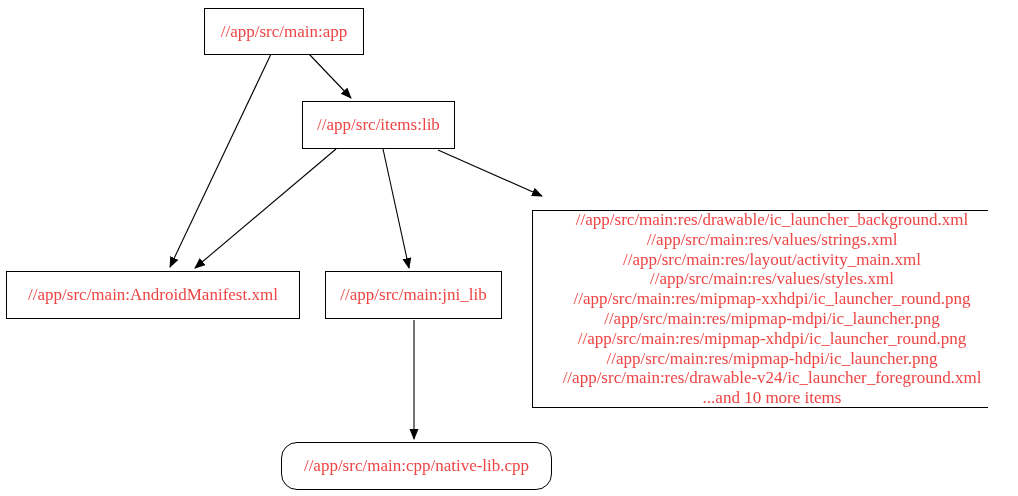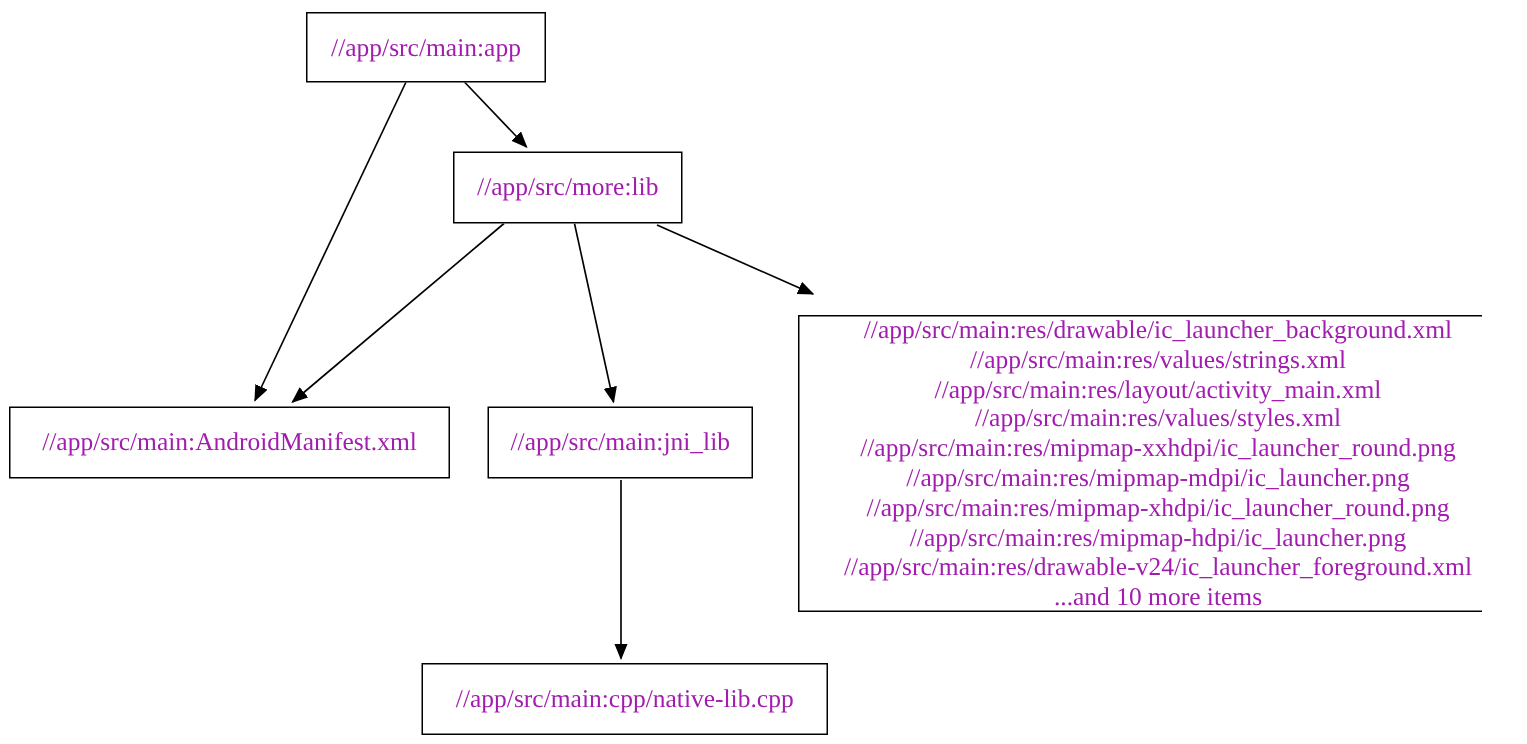--- a/index.html
+++ b/index.html
@@ -6,21 +6,21 @@
     margin: 0;
     padding: 0;
     background: #ffffff;
   }
   .canvas {
     position: relative;
     width: 988px;
     height: 496px;
     background: #ffffff;
     font-family: "Liberation Serif", "DejaVu Serif", serif;
-    color: #a21caf;
+    color: #ef4444;
     overflow: hidden;
   }
   .edges-layer {
     position: absolute;
     left: 0;
     top: 0;
     width: 1018px;
     height: 496px;
   }
   .node {
@@ -56,32 +56,32 @@
     <line class="edge-line" x1="271" y1="54" x2="170" y2="267" marker-end="url(#arrow)"></line>
     <line class="edge-line" x1="309" y1="54" x2="351" y2="98" marker-end="url(#arrow)"></line>
     <line class="edge-line" x1="336" y1="149" x2="195" y2="268" marker-end="url(#arrow)"></line>
     <line class="edge-line" x1="383" y1="149" x2="409" y2="268" marker-end="url(#arrow)"></line>
     <line class="edge-line" x1="438" y1="150" x2="542" y2="196" marker-end="url(#arrow)"></line>
     <line class="edge-line" x1="414" y1="320" x2="414" y2="439" marker-end="url(#arrow)"></line>
   </svg>
 
   <div class="node" style="left:204px; top:8px; width:160px; height:47px;">//app/src/main:app</div>
 
-  <div class="node" style="left:302px; top:101px; width:153px; height:48px;">//app/src/more:lib</div>
+  <div class="node" style="left:302px; top:101px; width:153px; height:48px;">//app/src/items:lib</div>
 
   <div class="node" style="left:325px; top:271px; width:177px; height:48px;">//app/src/main:jni_lib</div>
 
   <div class="node" style="left:6px; top:271px; width:294px; height:48px;">//app/src/main:AndroidManifest.xml</div>
 
   <div class="node" style="left:532px; top:210px; width:480px; height:198px;text-align:center;">//app/src/main:res/drawable/ic_launcher_background.xml
 //app/src/main:res/values/strings.xml
 //app/src/main:res/layout/activity_main.xml
 //app/src/main:res/values/styles.xml
 //app/src/main:res/mipmap-xxhdpi/ic_launcher_round.png
 //app/src/main:res/mipmap-mdpi/ic_launcher.png
 //app/src/main:res/mipmap-xhdpi/ic_launcher_round.png
 //app/src/main:res/mipmap-hdpi/ic_launcher.png
 //app/src/main:res/drawable-v24/ic_launcher_foreground.xml
 ...and 10 more items</div>
 
-  <div class="node" style="left:281px; top:442px; width:271px; height:48px;">//app/src/main:cpp/native-lib.cpp</div>
+  <div class="node" style="left:281px; top:442px; width:271px; height:48px;border-radius:16px;">//app/src/main:cpp/native-lib.cpp</div>
 
 </div>
 
 </body></html>

